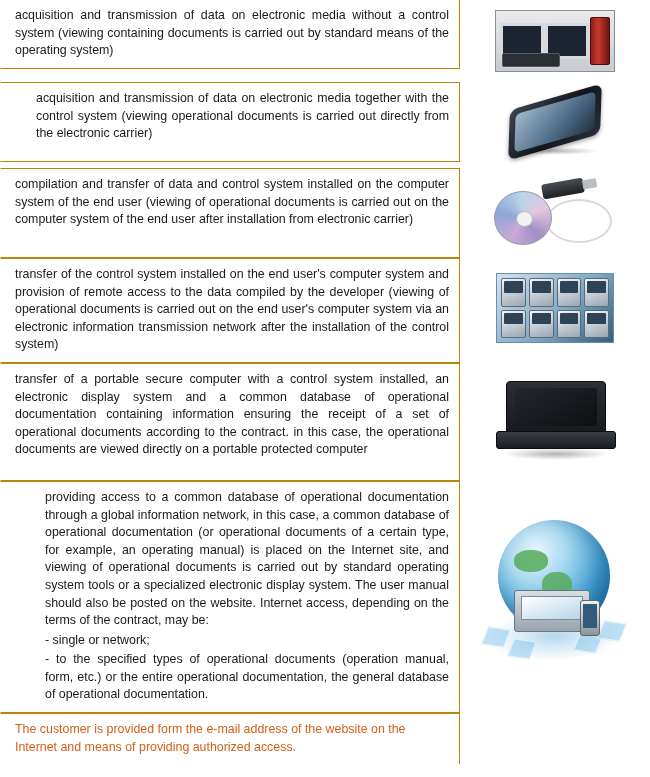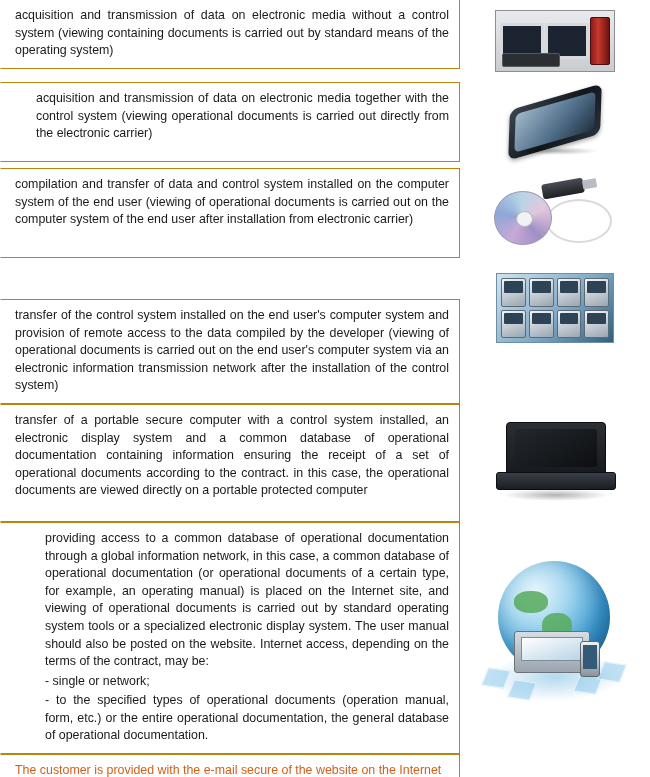--- a/index.html
+++ b/index.html
@@ -358,21 +358,21 @@
               <div class="disc-ring"></div>
               <div class="disc"></div>
               <div class="usb"></div>
             </div>
           </div>
         </td>
       </tr>
 
       <tr>
         <td class="col-text">
-          <div class="cell-text" style="min-height:100px;margin-top:41px;">transfer of the control system installed on the end user's computer system and provision of remote access to the data compiled by the developer (viewing of operational documents is carried out on the end user's computer system via an electronic information transmission network after the installation of the control system)</div>
+          <div class="cell-text" style="min-height:100px;">transfer of the control system installed on the end user's computer system and provision of remote access to the data compiled by the developer (viewing of operational documents is carried out on the end user's computer system via an electronic information transmission network after the installation of the control system)</div>
         </td>
         <td class="col-img">
           <div class="img-wrap" style="height:100px;">
             <div class="art art-devices">
               <div class="dev"></div>
               <div class="dev"></div>
               <div class="dev"></div>
               <div class="dev"></div>
               <div class="dev"></div>
               <div class="dev"></div>
@@ -422,21 +422,21 @@
               <div class="plate-tile pt4"></div>
               <div class="globe-lap"></div>
               <div class="globe-phone"></div>
             </div>
           </div>
         </td>
       </tr>
 
       <tr>
         <td class="col-text">
-          <div class="cell-text orange-text" style="min-height:46px; border-bottom:none; text-align:left;">The customer is provided with the e-mail secure of the website on the Internet and means of providing authorized access.</div>
+          <div class="cell-text orange-text" style="min-height:46px; border-bottom:none; text-align:left;">The customer is provided form the e-mail address of the website on the Internet and means of providing authorized access.</div>
         </td>
         <td class="col-img">
           <div class="img-wrap" style="height:46px;"></div>
         </td>
       </tr>
 
     </tbody>
   </table>
 </div>
 

